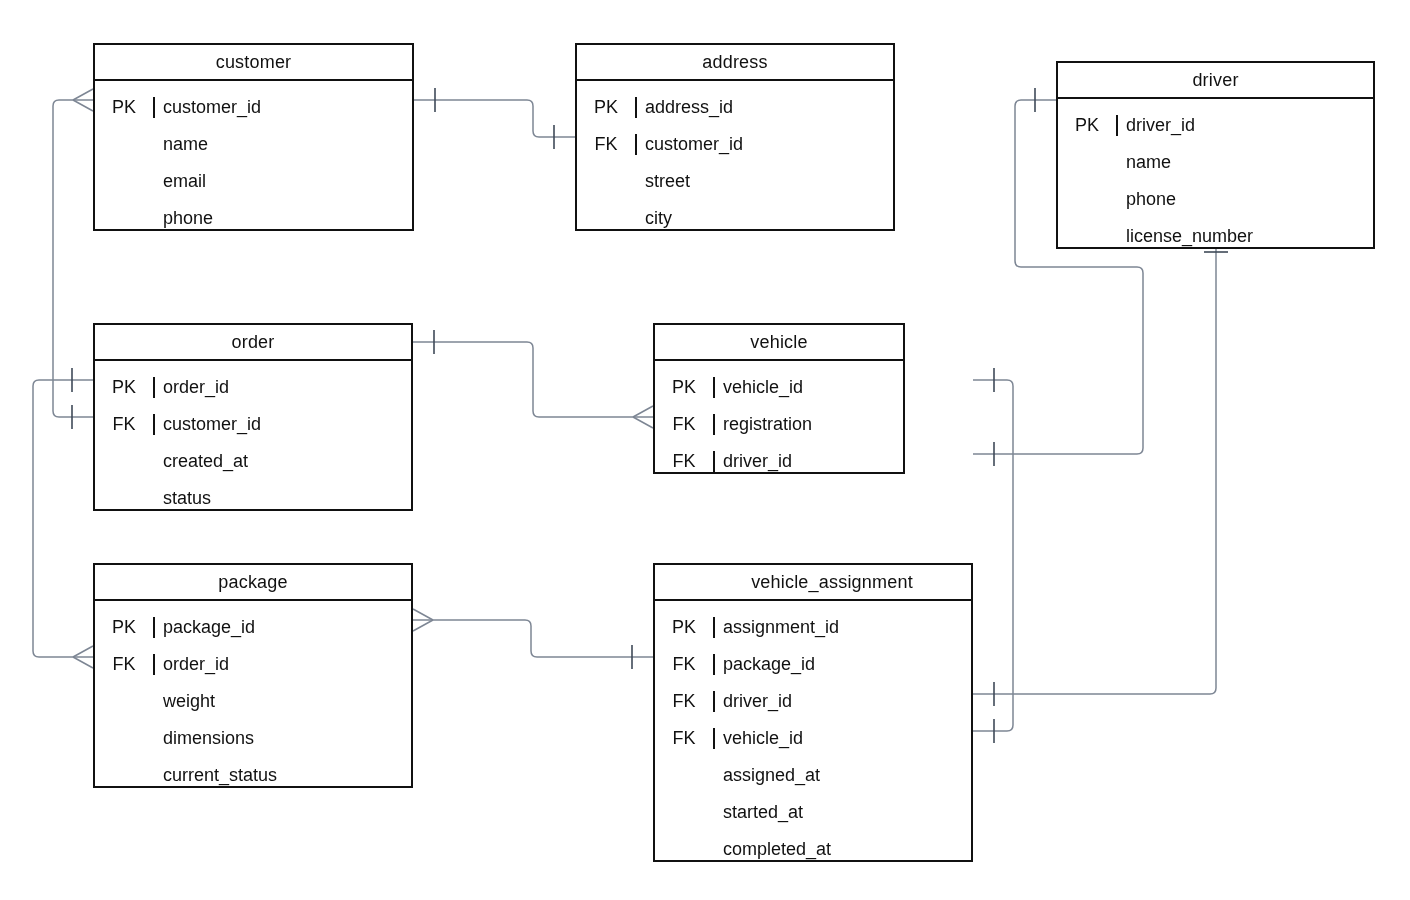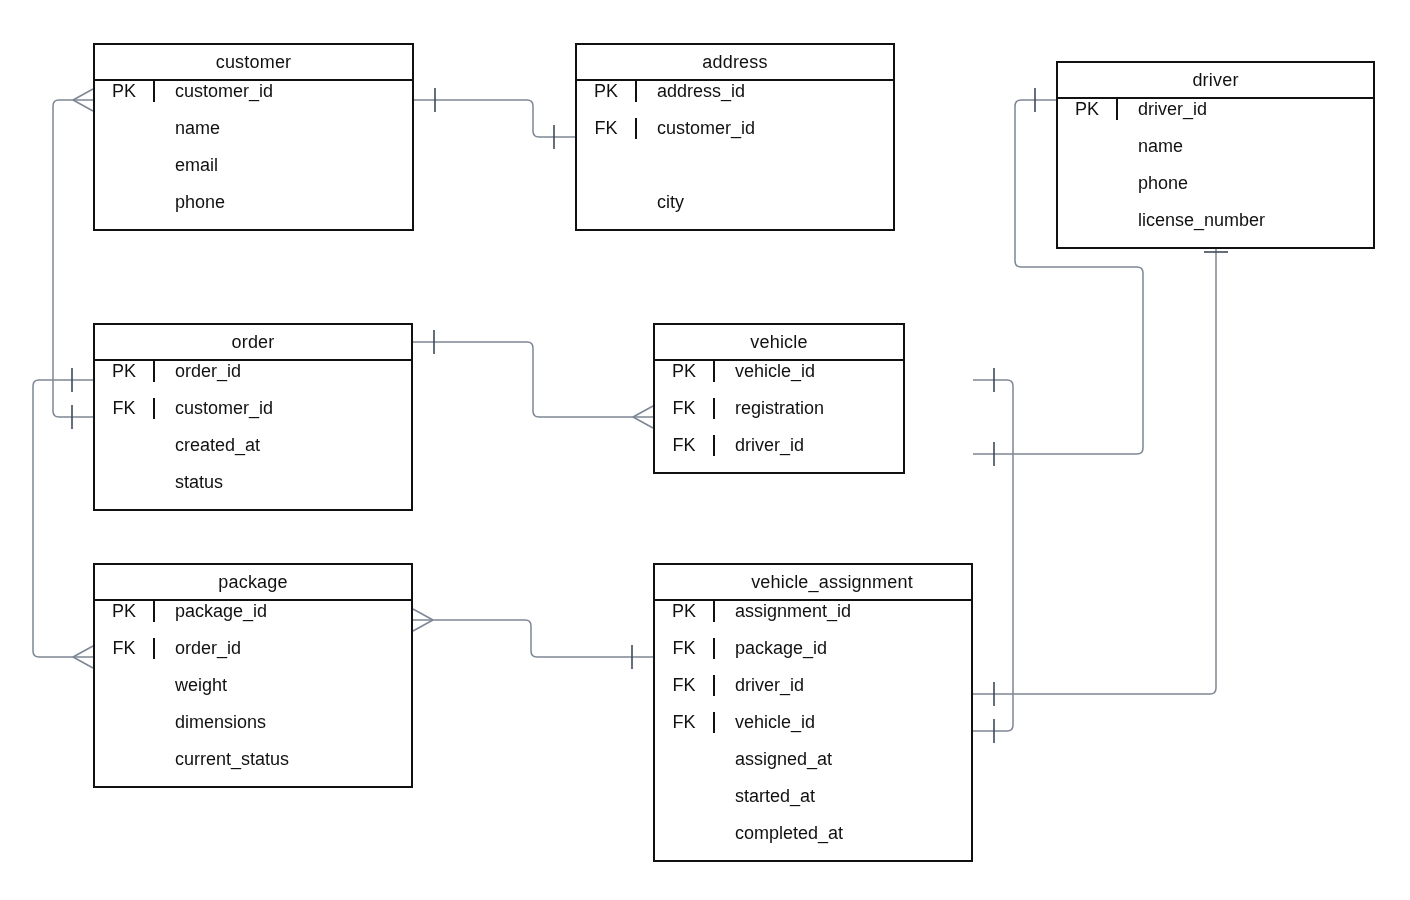--- a/index.html
+++ b/index.html
@@ -21,30 +21,30 @@
   .entity{
     position:absolute;background:#ffffff;
     border:2px solid var(--border-color,#111111);
     box-sizing:border-box;color:var(--text-color,#111111);
   }
   .entity-title{
     height:34px;display:flex;align-items:center;justify-content:center;
     border-bottom:2px solid var(--border-color,#111111);
     font-size:18px;letter-spacing:0.2px;
   }
-  .attr-row{display:flex;align-items:flex-start;height:37px;}
+  .attr-row{display:flex;align-items:flex-end;height:37px;}
   .attr-key{
     flex:0 0 60px;width:60px;box-sizing:border-box;
     border-right:2px solid var(--border-color,#111111);
     display:flex;align-items:center;justify-content:center;
     font-size:18px;
   }
   .attr-name{
     flex:1;display:flex;align-items:center;
-    padding-left:20px;font-size:18px;white-space:nowrap;
+    padding-left:8px;font-size:18px;white-space:nowrap;
   }
 </style>
 </head>
 <body>
 
 <div id="diagram-canvas" style="width: 1410px; height: 900px; background: rgb(255, 255, 255);">
   <svg id="relationship-layer" xmlns="http://www.w3.org/2000/svg">
       <path d="M 414 100 L 527 100 Q 533 100 533 106 L 533 131 Q 533 137 539 137 L 575 137" class="rel"></path>
       <g>
         <line x1="435" y1="112" x2="435" y2="88" class="tick"></line>
@@ -134,20 +134,21 @@
         <div class="attr-row" style="height: 37px;">
           <div class="attr-key" style="flex-basis: 60px;">PK</div>
           <div class="attr-name">address_id</div>
         </div>
         <div class="attr-row" style="height: 37px;">
           <div class="attr-key" style="flex-basis: 60px;">FK</div>
           <div class="attr-name">customer_id</div>
         </div>
         <div class="attr-row" style="height: 37px;">
           <div class="attr-key" style="flex-basis: 60px;"></div>
+          <div class="attr-name">street</div>
         </div>
         <div class="attr-row" style="height: 37px;">
           <div class="attr-key" style="flex-basis: 60px;"></div>
           <div class="attr-name">city</div>
         </div>
       </div>
     </div>
     <div class="entity" style="left: 1056px; top: 61px; width: 319px;">
       <div class="entity-title" style="height: 34px;">driver</div>
       <div>

